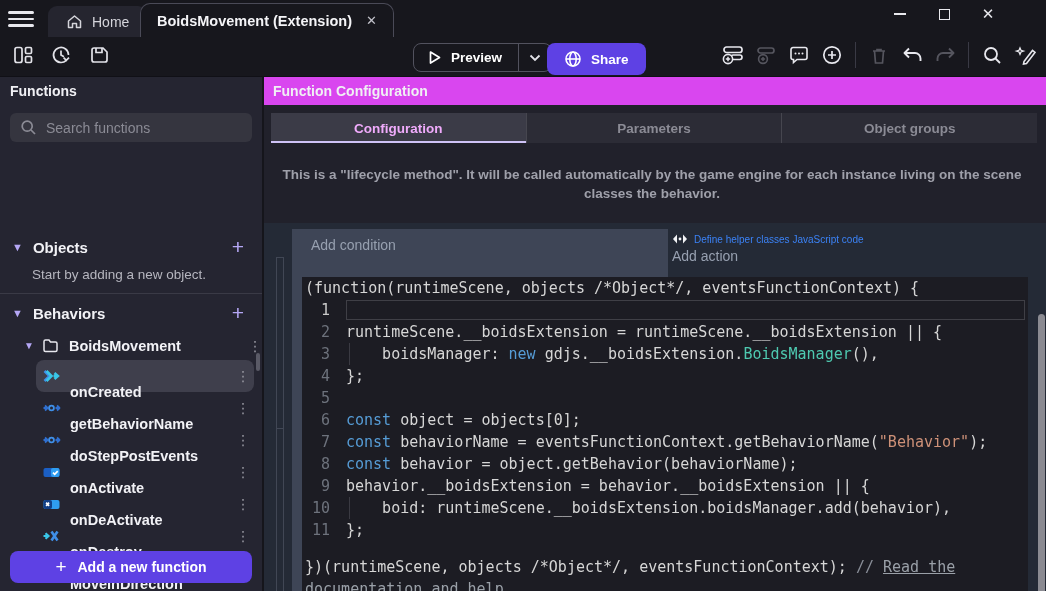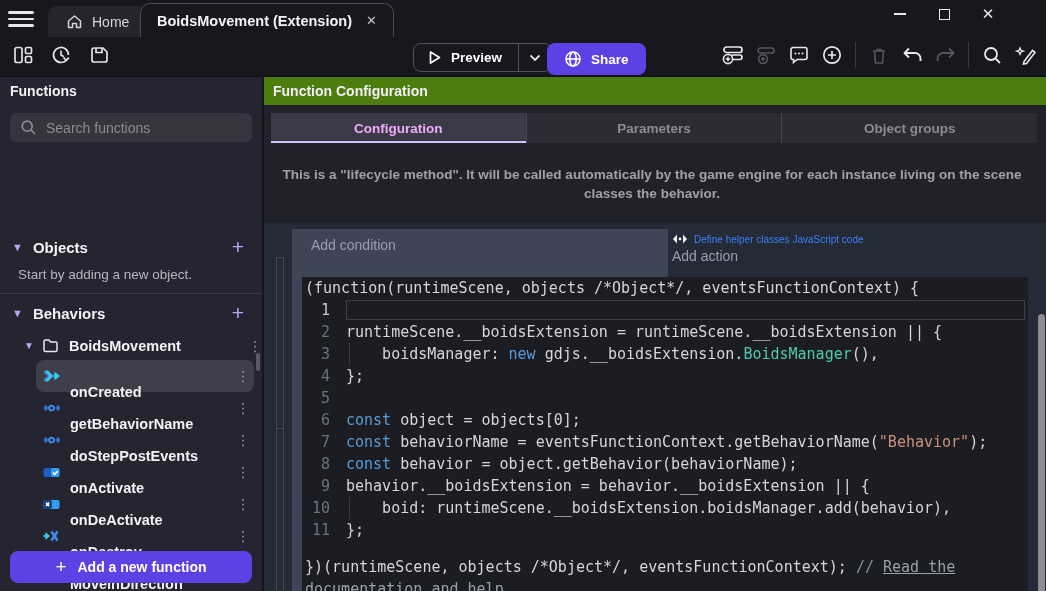--- a/index.html
+++ b/index.html
@@ -35,37 +35,37 @@
   
   #sidebar { position:absolute; left:0; top:76px; width:262px; height:515px; background:#252531; border-top:1px solid #101016; }
   #sb-title { height:28px; display:flex; align-items:center; padding:0 10px; color:#f0f0f4; font-size:14px; font-weight:600; }
   #sb-search { position:absolute; left:10px; top:36px; width:242px; height:29px; background:#35353f; border-radius:6px; display:flex; align-items:center; gap:9px; padding:0 10px; }
   #sb-search input { flex:1; background:transparent; border:none; outline:none; color:#d8d8de; font-size:14px; font-family:"Liberation Sans",sans-serif; }
   #sb-search input::placeholder { color:#8b8b95; }
   .sb-section { position:absolute; left:0; width:262px; height:28px; display:flex; align-items:center; gap:10px; padding:0 12px; }
   .sb-section .chev { color:#b5a7f5; font-size:11px; }
   .sb-section .lbl { color:#f2f2f6; font-size:15px; font-weight:700; flex:1; }
   .sb-section .plus { color:#b5a7f5; font-size:21px; font-weight:400; width:24px; text-align:center; cursor:pointer; line-height:20px; }
-  #sb-empty { position:absolute; left:18px; top:190px; color:#b6b6bf; font-size:13.5px; }
+  #sb-empty { position:absolute; left:32px; top:190px; color:#b6b6bf; font-size:13.5px; }
   #sb-divider { position:absolute; left:0; top:216px; width:262px; height:1px; background:#3a3a46; }
   #sb-group { position:absolute; left:0; top:255px; width:262px; height:27px; display:flex; align-items:center; gap:8px; padding:0 0 0 24px; }
   #sb-group .chev { color:#b5a7f5; font-size:10px; }
   #sb-group .lbl { color:#f2f2f6; font-size:14.5px; font-weight:700; flex:1; margin-left:2px; }
   #fn-list { position:absolute; left:36px; top:283px; width:218px; }
   .fitem { height:32px; display:flex; align-items:center; gap:9px; padding:0 4px 0 6px; border-radius:8px; cursor:pointer; }
   .fitem.selected { background:#3f3f4c; }
   .fitem .lbl { color:#f2f2f6; font-size:14.5px; font-weight:700; flex:1;margin-top:32px; }
   .kebab { color:#9a9aa4; font-size:14px; width:14px; text-align:center; cursor:pointer; }
   #sb-scroll { position:absolute; right:2px; top:276px; width:4px; height:18px; background:#5a5a66; border-radius:2px; }
   #btn-addfn { position:absolute; left:10px; top:474px; width:242px; height:32px; background:#5e41e4; border-radius:8px; display:flex; align-items:center; justify-content:center; gap:11px; color:#fff; font-size:14px; font-weight:700; cursor:pointer; }
   #btn-addfn .plus { font-size:19px; font-weight:400; }
 
   
   #mainpanel { position:absolute; left:262px; top:76px; width:784px; height:515px; background:#21212b; border-top:1px solid #101016; border-left:2px solid #15151b; }
-  #mp-title { height:28px; display:flex; align-items:center; padding:0 9px; color:#f0f0f4; font-size:14px; font-weight:600; background:#4d7c0f; }
+  #mp-title { height:28px; display:flex; align-items:center; padding:0 9px; color:#f0f0f4; font-size:14px; font-weight:600; background:#d946ef; }
   #mp-tabs { position:absolute; left:7px; top:36px; width:766px; height:30px; background:#2c2c36; display:flex; }
   .mtab { flex:1; display:flex; align-items:center; justify-content:center; font-size:13.5px; font-weight:700; color:#8b8b95; border-right:1px solid #46464f; cursor:pointer; position:relative; }
   .mtab:last-child { border-right:none; }
   .mtab.active { background:#3b3b47; color:#f0abfc; }
   .mtab.active::after { content:""; position:absolute; left:0; right:0; bottom:0; height:2.5px; background:#cfc3f7; }
   #mp-desc { position:absolute; left:12px; top:88px; width:752px; text-align:center; color:#9fa0aa; font-size:13.5px; font-weight:600; line-height:19px; }
 
   
   #events { position:absolute; left:0px; top:146px; width:784px; height:369px; background:#242a36; }
   .guide { position:absolute; width:1px; background:#414755; }

